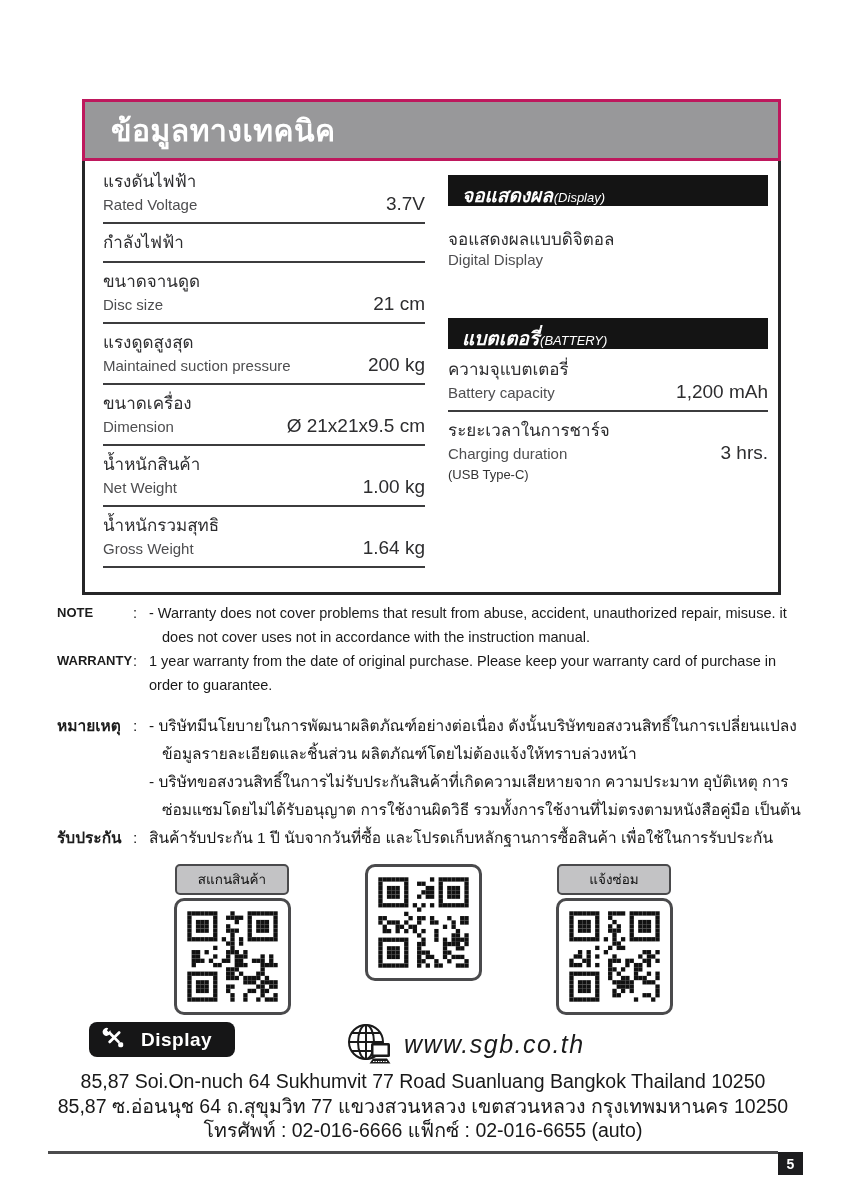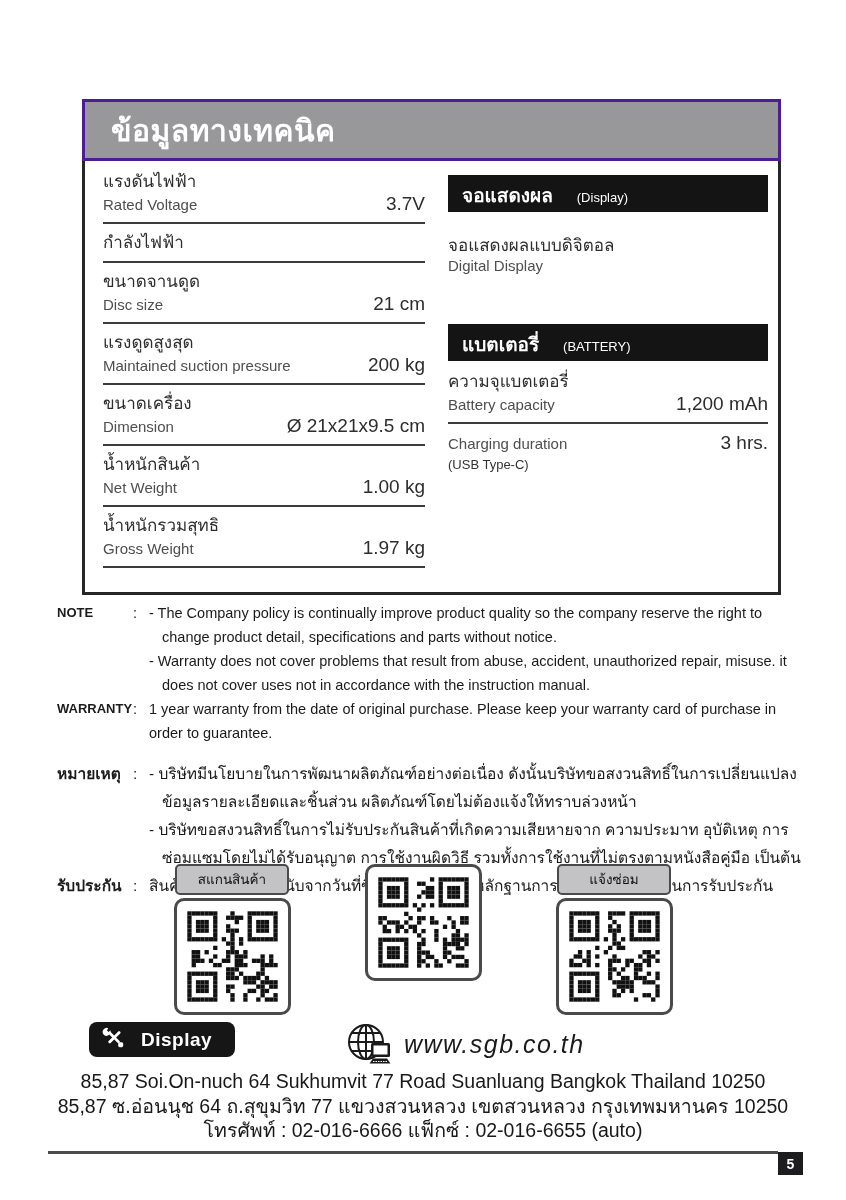--- a/index.html
+++ b/index.html
@@ -2,35 +2,35 @@
 <html style="--header-bar: #98989a; --section-bar: #141414; --chip-bg: #c3c3c5; --qr-dark: #111111; --badge-bg: #1d1d1f;"><head>
 <meta charset="utf-8">
 <style>
   html,body{margin:0;padding:0;background:#fff;}
   .page{position:relative;width:846px;height:1200px;background:#fff;overflow:hidden;
         font-family:"Liberation Sans","DejaVu Sans",sans-serif;color:#1c1c1c;}
 
   
   .tech-box{position:absolute;left:82px;top:99px;width:699px;}
   .tech-header{box-sizing:border-box;height:62px;background:var(--header-bar,#98989a);
-               border:3px solid #4c1d95;display:flex;align-items:center;padding-left:26px;}
+               border:3px solid #be185d;display:flex;align-items:center;padding-left:26px;}
   .tech-header span{color:#fff;font-size:30px;font-weight:bold;letter-spacing:.5px;}
   .tech-body{box-sizing:border-box;position:relative;height:434px;background:#fff;
              border:3px solid #262628;border-top:none;}
   .col-left{position:absolute;left:18px;top:2px;width:322px;}
   .spec-row{padding-top:8px;padding-bottom:7px;border-bottom:2px solid #3c3c3e;}
   .spec-row.no-line{border-bottom:none;}
   .spec-th{font-size:17px;color:#2d2d2f;line-height:22px;}
   .spec-line{display:flex;justify-content:space-between;align-items:baseline;line-height:21px;}
   .spec-en{font-size:15px;color:#4e4e50;}
   .spec-value{font-size:19px;color:#2d2d2f;white-space:nowrap;}
   .spec-note{font-size:13px;color:#333;line-height:20px;margin-top:1px;}
   .col-right{position:absolute;left:363px;top:14px;width:320px;}
-  .section-bar{box-sizing:border-box;height:37px;background:var(--section-bar,#141414);color:#fff;
-               display:flex;align-items:baseline;gap:24px;padding:5px 0 0 14px;}
+  .section-bar{box-sizing:border-box;height:31px;background:var(--section-bar,#141414);color:#fff;
+               display:flex;align-items:baseline;gap:1px;padding:5px 0 0 14px;font-style:italic;}
   .bar-th{font-size:19px;font-weight:bold;}
   .bar-en{font-size:13px;}
   .display-body{margin-top:23px;}
   .section-bar.battery{margin-top:50px;}
   .battery-rows{margin-top:2px;}
 
   
   .notes-wrap{position:absolute;left:57px;top:601px;width:756px;}
   .note-row{display:flex;align-items:flex-start;}
   .note-label{width:76px;font-weight:bold;flex:none;}
@@ -116,21 +116,21 @@
             <div class="spec-th">น้ำหนักสินค้า</div>
             <div class="spec-line">
               <span class="spec-en">Net Weight</span>
               <span class="spec-value">1.00 kg</span>
             </div>
           </div>
           <div class="spec-row">
             <div class="spec-th">น้ำหนักรวมสุทธิ</div>
             <div class="spec-line">
               <span class="spec-en">Gross Weight</span>
-              <span class="spec-value">1.97 kg</span>
+              <span class="spec-value">1.64 kg</span>
             </div>
           </div>
         </div>
       <div class="col-right">
         <div class="section-bar">
           <span class="bar-th">จอแสดงผล</span>
           <span class="bar-en">(Display)</span>
         </div>
         <div class="display-body">
           <div class="spec-th">จอแสดงผลแบบดิจิตอล</div>
@@ -142,38 +142,38 @@
         </div>
         <div class="battery-rows">
             <div class="spec-row">
               <div class="spec-th">ความจุแบตเตอรี่</div>
               <div class="spec-line">
                 <span class="spec-en">Battery capacity</span>
                 <span class="spec-value">1,200 mAh</span>
               </div>
             </div>
             <div class="spec-row no-line">
+              <div class="spec-th">ระยะเวลาในการชาร์จ</div>
               <div class="spec-line">
                 <span class="spec-en">Charging duration</span>
                 <span class="spec-value">3 hrs.</span>
               </div>
               <div class="spec-note">(USB Type-C)</div>
             </div>
           </div>
       </div>
     </div>
   </div>
 
   <div class="notes-wrap">
     <div class="notes en">
         <div class="note-row">
           <div class="note-label">NOTE</div>
           <div class="note-colon">:</div>
           <div class="note-items">
-            <div class="note-item hang">- The Company policy is continually improve product quality so the company reserve the right to change product detail, specifications and parts without notice.</div>
             <div class="note-item hang">- Warranty does not cover problems that result from abuse, accident, unauthorized repair, misuse. it does not cover uses not in accordance with the instruction manual.</div>
           </div>
         </div>
         <div class="note-row">
           <div class="note-label">WARRANTY</div>
           <div class="note-colon">:</div>
           <div class="note-items">
             <div class="note-item">1 year warranty from the date of original purchase. Please keep your warranty card of purchase in order to guarantee.</div>
           </div>
         </div>

